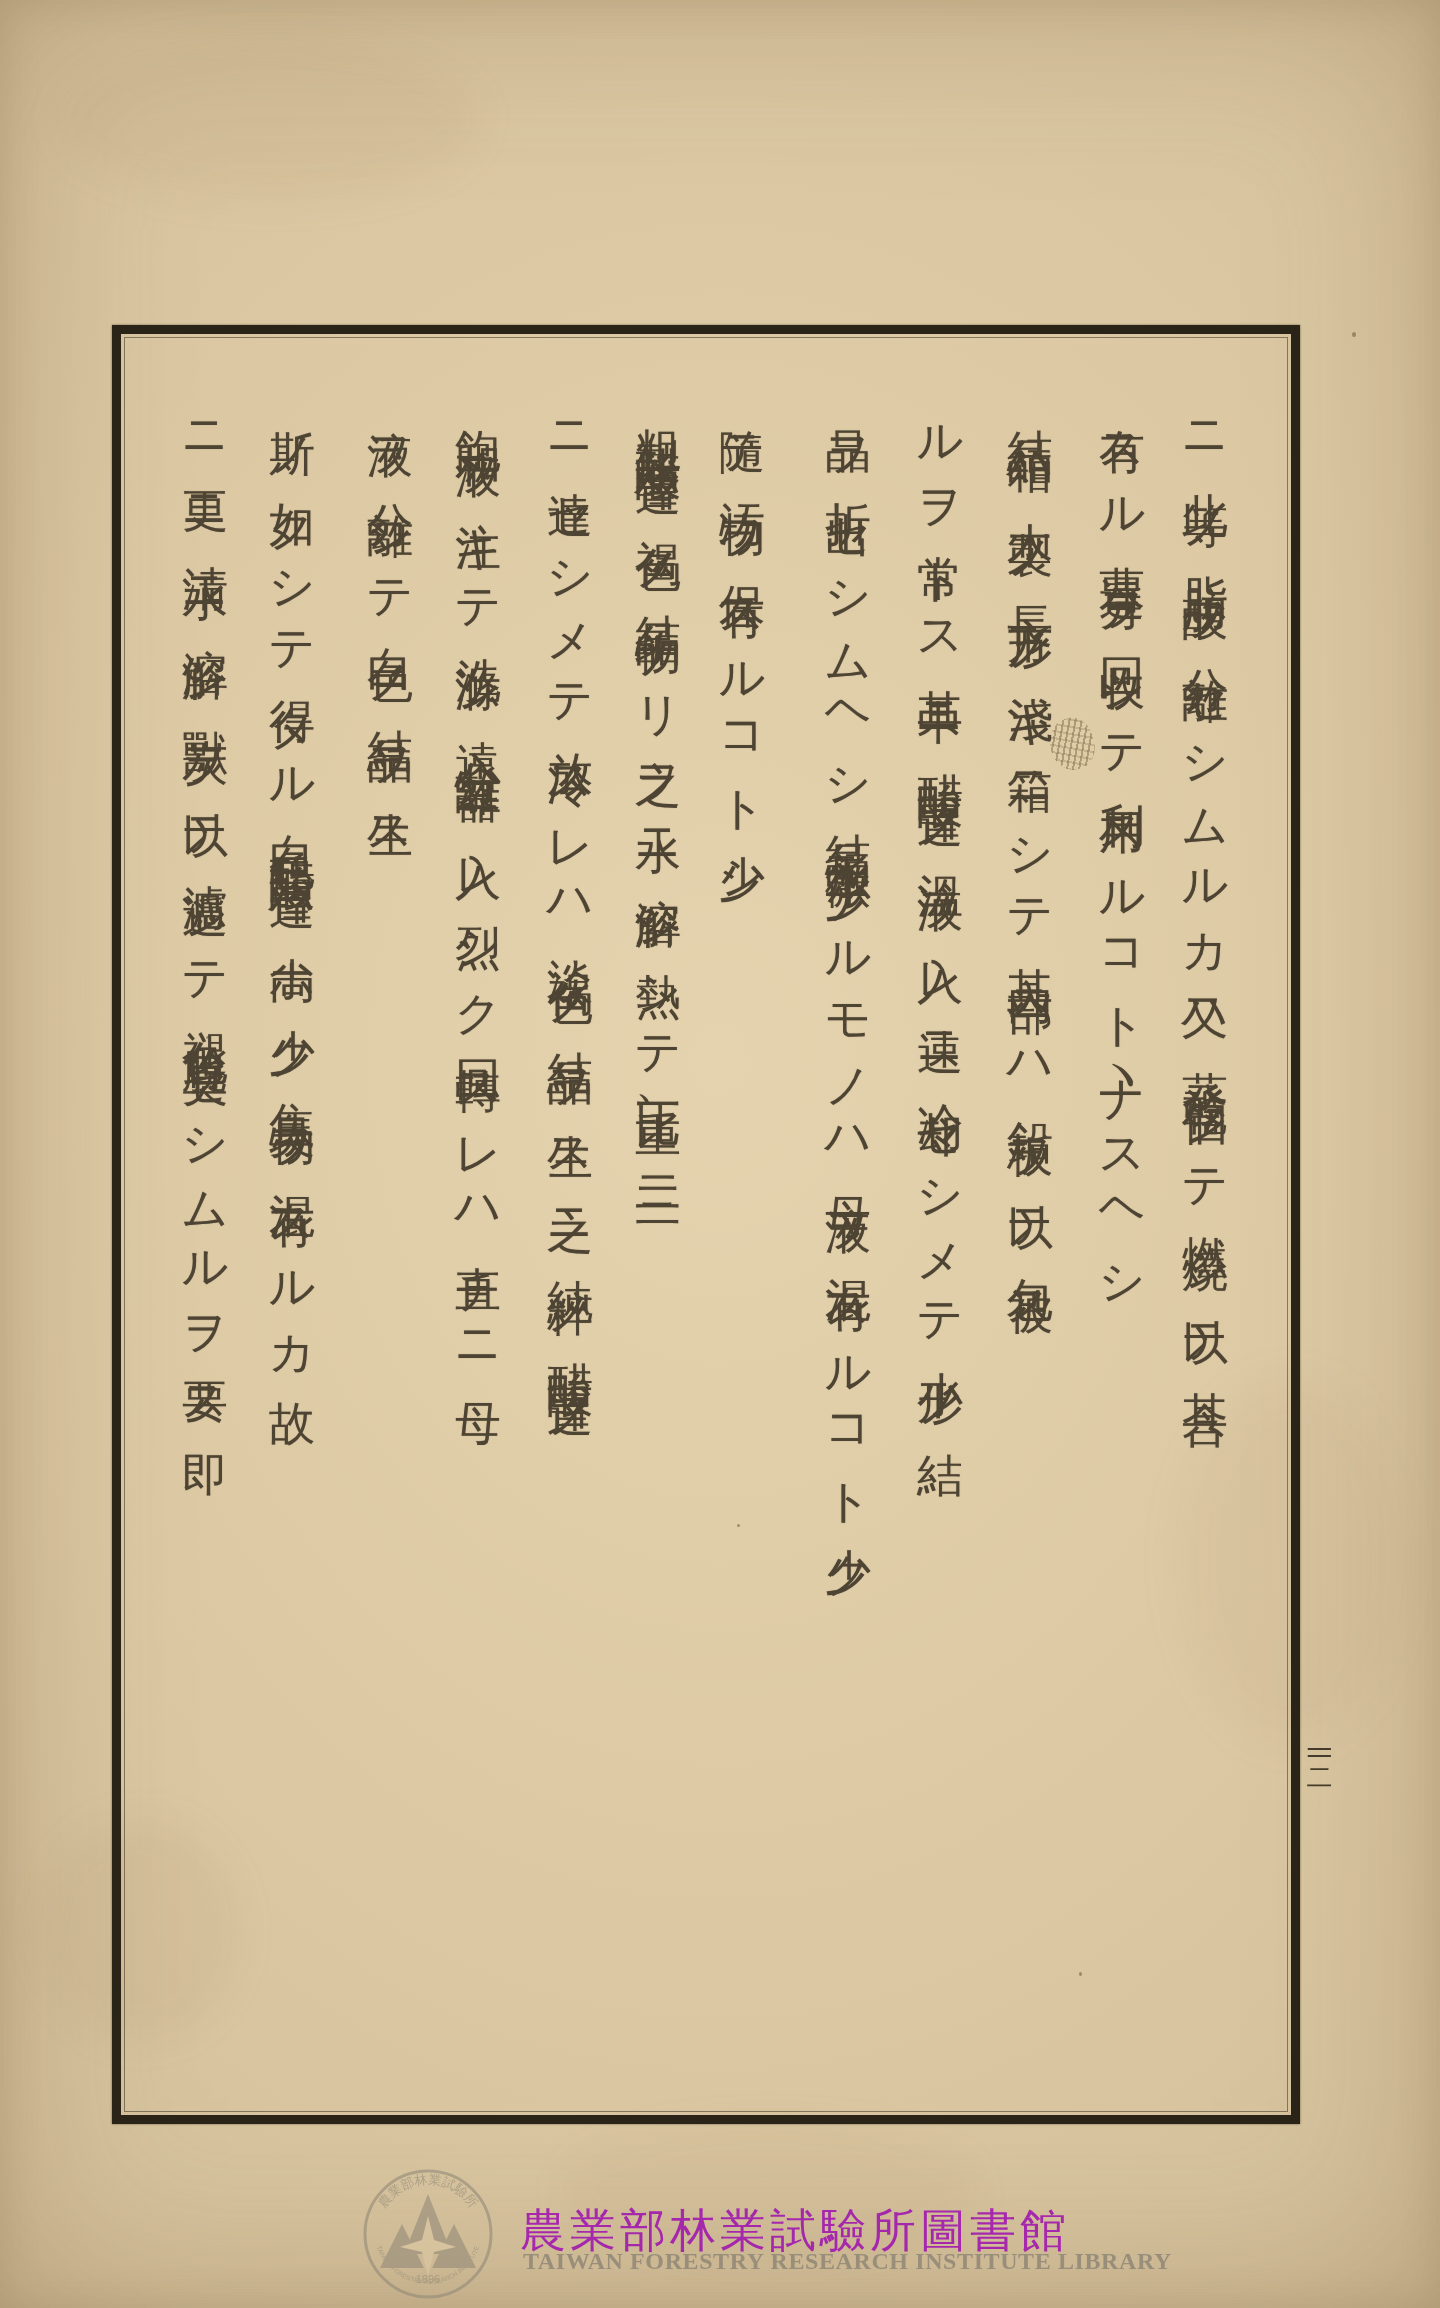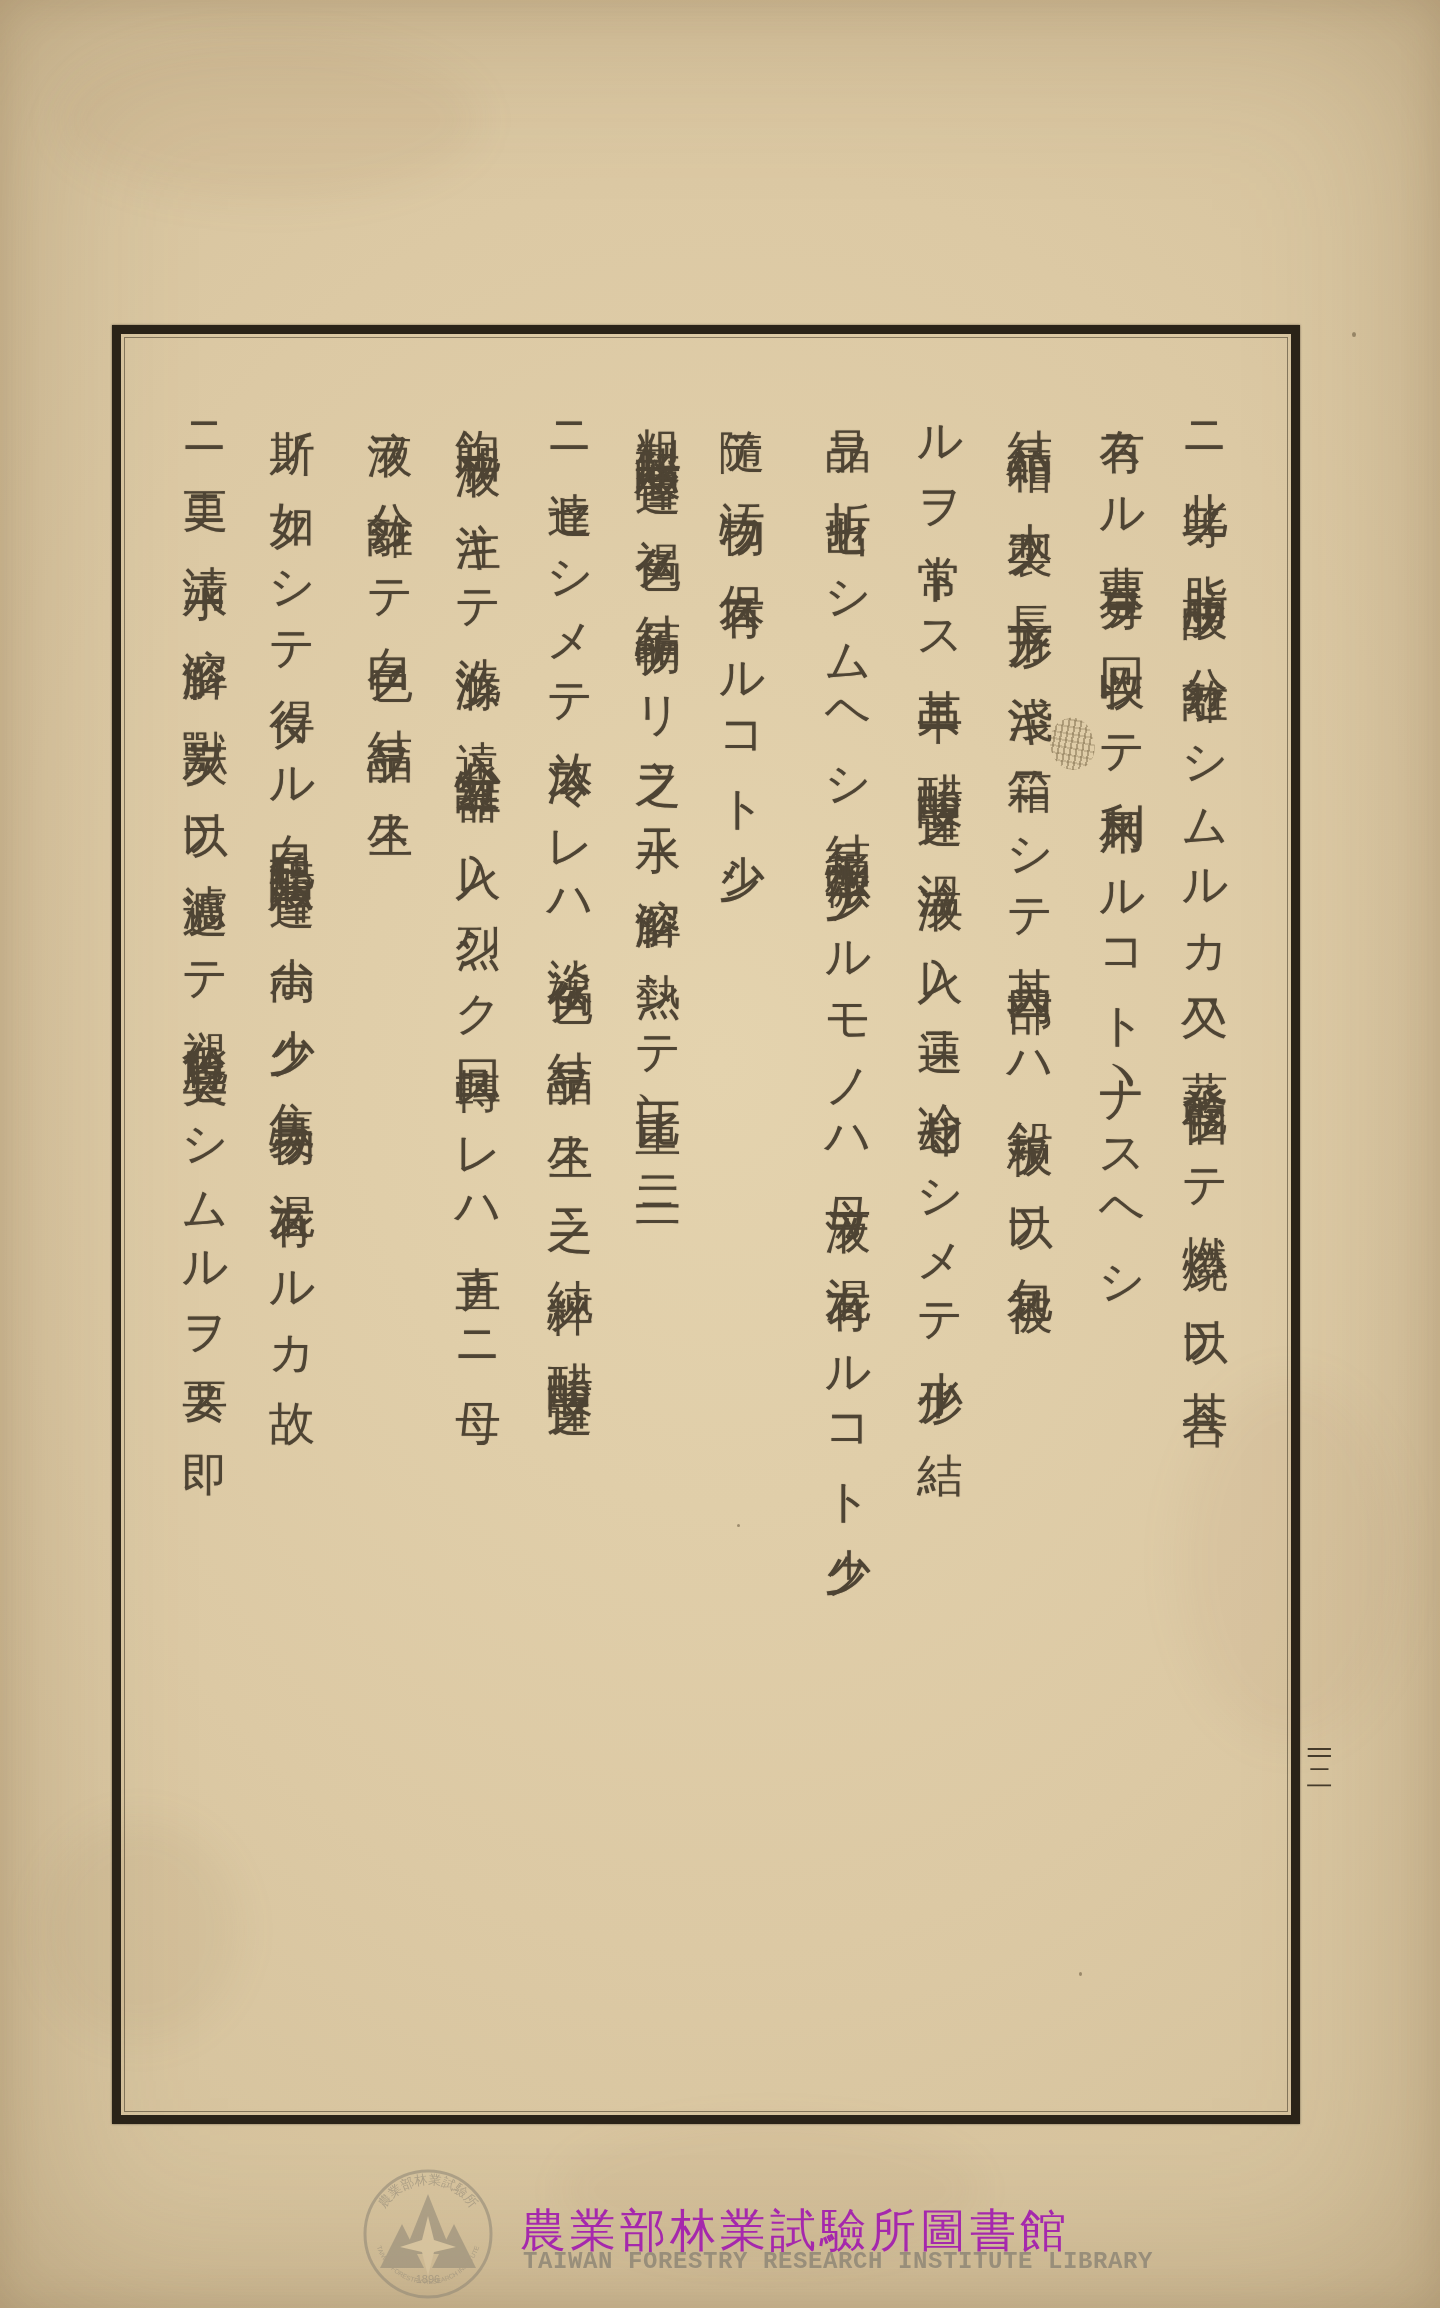--- a/index.html
+++ b/index.html
@@ -63,21 +63,21 @@
 
   
   .wm-cjk{
     position:absolute;left:520px;top:2200px;
     font-size:46px;letter-spacing:4px;color:#a21caf;opacity:.92;
     font-family:"Liberation Serif","DejaVu Serif",serif;
   }
   .wm-en{
     position:absolute;left:523px;top:2248px;
     font-size:24px;letter-spacing:0.6px;color:#938a78;opacity:.9;
-    font-family:Liberation Mono, monospace;font-weight:bold;
+    font-family:Liberation Serif, serif;font-weight:bold;
   }
   .seal{position:absolute;left:362px;top:2168px;opacity:.6;}
 </style>
 </head>
 <body>
 
 <div class="page">
   <div class="blotch b1"></div>
   <div class="blotch b2"></div>
   <div class="blotch b3"></div>

